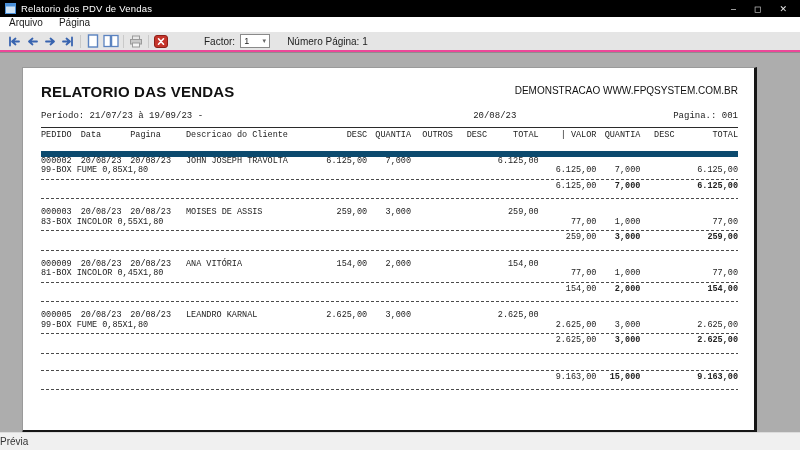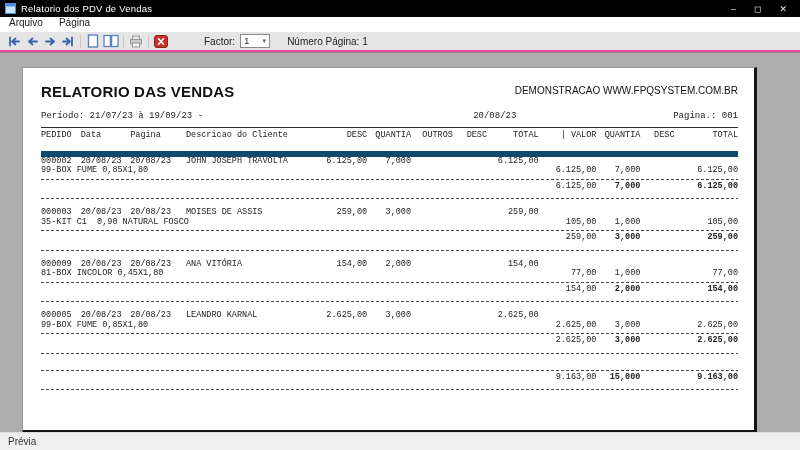--- a/index.html
+++ b/index.html
@@ -46,21 +46,21 @@
                  color:#222; white-space:pre; overflow:visible; padding:0; vertical-align:bottom; }
   td.num { text-align:right; }
   tr.colhead td { padding:3px 0 10px; border-bottom:6px solid #0c4a6e; }
   td.indent { padding-left:18px; }
   .b { font-weight:bold; color:#000; }
   .dash { height:1px; margin:3px 0 2px; background:repeating-linear-gradient(90deg,#4a4a4a 0 3px,transparent 3px 5px); }
   tr.gap4 td { height:4px; } tr.gap7 td { height:7px; }
   .gt-label { letter-spacing:.5px; }
 
   
-  .statusbar { height:18px; background:#f0f0f0; border-top:1px solid #dcdcdc; display:flex; align-items:center; padding:0 8px; font-size:10px; color:#333; flex:0 0 auto; }
+  .statusbar { height:18px; background:#f0f0f0; border-top:1px solid #dcdcdc; display:flex; align-items:center; padding:0 0; font-size:10px; color:#333; flex:0 0 auto; }
 </style>
 </head>
 <body>
 
 <div class="window">
 
   <div class="titlebar">
     <svg class="app-icon" viewBox="0 0 11 11">
       <rect x="0.5" y="0.5" width="10" height="10" fill="#cfe3f5" stroke="#4a90d9"></rect>
       <rect x="0.5" y="0.5" width="10" height="3" fill="#4a90d9"></rect>
@@ -239,30 +239,30 @@
               <td class="num">3,000</td>
               <td class="num"></td>
               <td class="num"></td>
               <td class="num">259,00</td>
               <td></td>
               <td></td>
               <td></td>
               <td></td>
             </tr>
             <tr>
-              <td class="indent" colspan="4">35-KIT C1  0,90 NATURAL FOSCO</td>
-              <td></td>
-              <td></td>
-              <td></td>
-              <td></td>
-              <td></td>
-              <td class="num">105,00</td>
+              <td class="indent" colspan="4">83-BOX INCOLOR 0,55X1,80</td>
+              <td></td>
+              <td></td>
+              <td></td>
+              <td></td>
+              <td></td>
+              <td class="num">77,00</td>
               <td class="num">1,000</td>
               <td class="num"></td>
-              <td class="num">105,00</td>
+              <td class="num">77,00</td>
             </tr>
             <tr>
               <td colspan="13"><div class="dash"></div></td>
             </tr>
             <tr>
               <td colspan="9"></td>
               <td class="num">259,00</td>
               <td class="num b">3,000</td>
               <td></td>
               <td class="num b">259,00</td>

